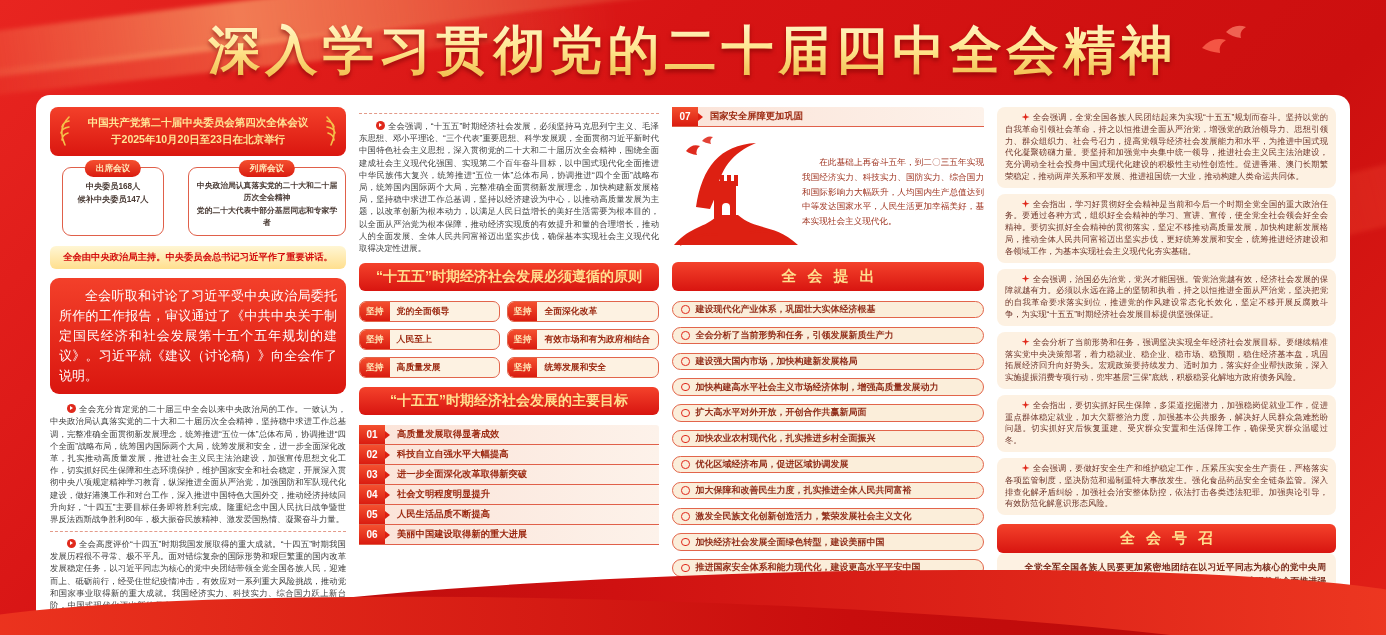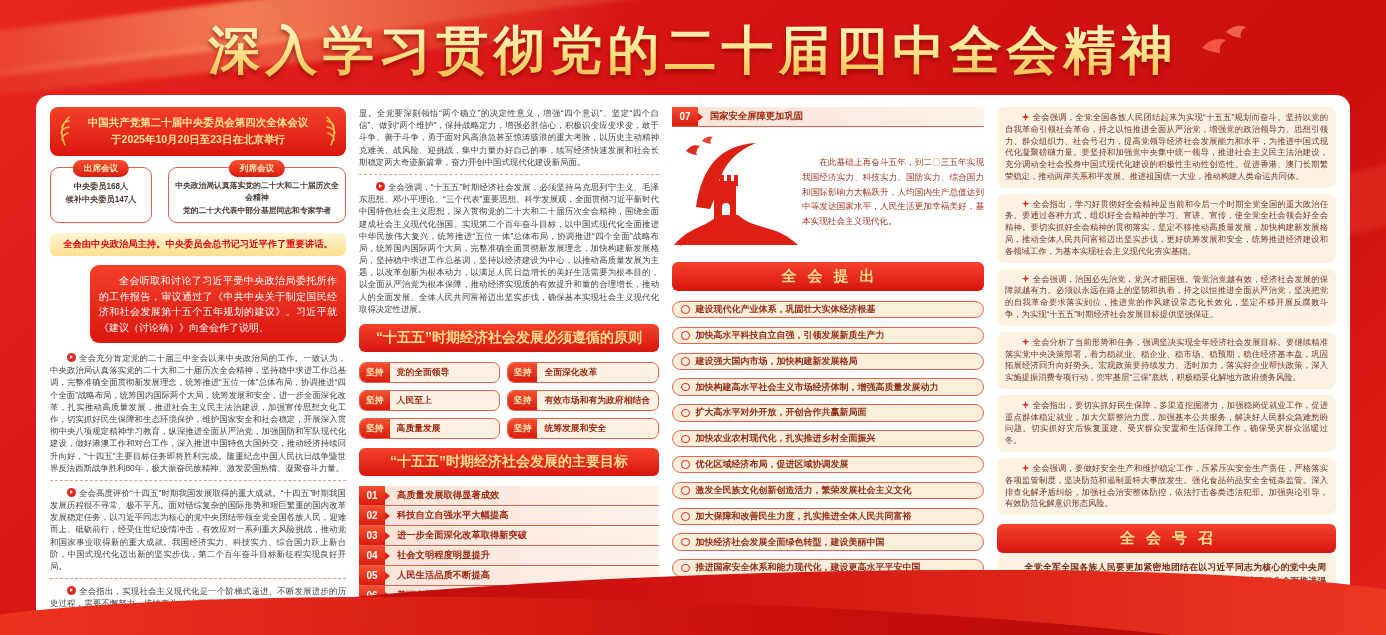--- a/index.html
+++ b/index.html
@@ -30,31 +30,31 @@
   .col2{width:300px;}
   .col3{width:312px;}
   .col4{flex:1;}
 
   
   .banner{background:linear-gradient(180deg,#f3402a,#da160f);border-radius:8px;
        color:#ffe596;font-weight:bold;text-align:center;font-size:10.5px;line-height:1.65;
        padding:7px 26px;position:relative;margin-bottom:11px;}
   .laurel{position:absolute;top:8px;}
   .laurel.l{left:7px;} .laurel.r{right:7px;transform:scaleX(-1);}
-  .att-row{display:flex;gap:16px;margin-bottom:10px;}
+  .att-row{display:flex;gap:24px;margin-bottom:10px;margin-left:12px;}
   .att-box{border:1px solid #e0604a;border-radius:9px;background:#fff;position:relative;
        padding:12px 4px 5px;text-align:center;font-size:8.2px;font-weight:bold;color:#4a3b35;line-height:1.6;}
   .att-box.a{width:92px;} .att-box.b{flex:1;font-size:7.8px;}
   .att-pill{position:absolute;top:-8px;left:50%;transform:translateX(-50%);
        background:linear-gradient(180deg,#f4502f,#da1c10);color:#ffe9b8;font-size:8.6px;font-weight:bold;
        border-radius:9px;padding:2px 11px;white-space:nowrap;}
   .host-bar{background:linear-gradient(180deg,#fff6d4,#ffdf8e);border-radius:6px;
        color:#d40d0d;font-weight:bold;font-size:9.3px;text-align:center;padding:5px 2px;margin-bottom:9px;}
   .report-box{background:linear-gradient(180deg,#f3402a,#da160f);border-radius:9px;color:#fff;
-       font-size:10px;line-height:1.55;text-align:justify;text-indent:2em;padding:8px 9px;margin-bottom:9px;margin-left:40px;}
+       font-size:13px;line-height:1.55;text-align:justify;text-indent:2em;padding:8px 9px;margin-bottom:9px;}
 
   .body-txt{font-size:8.4px;line-height:1.45;color:#3f3f3f;text-align:justify;text-indent:2em;}
   .sep{border-top:1px dashed #e39a89;margin:6px 0;}
   .dot-bullet{position:relative;display:inline-block;width:9px;height:9px;border-radius:50%;
        background:#e0291c;vertical-align:-1px;margin-right:3px;}
   .dot-bullet::after{content:"";position:absolute;left:3.4px;top:2.2px;
        border-left:3.5px solid #fff;border-top:2.4px solid transparent;border-bottom:2.4px solid transparent;}
 
   
   .sec-head{background:linear-gradient(180deg,#f4422b,#d81510);color:#ffdf8e;font-weight:bold;
@@ -152,21 +152,20 @@
     <div class="report-box"><span>全会听取和讨论了习近平受中央政治局委托所作的工作报告，审议通过了《中共中央关于制定国民经济和社会发展第十五个五年规划的建议》。习近平就《建议（讨论稿）》向全会作了说明。</span></div>
 
     <div class="body-txt"><span class="dot-bullet"></span><span>全会充分肯定党的二十届三中全会以来中央政治局的工作。一致认为，中央政治局认真落实党的二十大和二十届历次全会精神，坚持稳中求进工作总基调，完整准确全面贯彻新发展理念，统筹推进“五位一体”总体布局，协调推进“四个全面”战略布局，统筹国内国际两个大局，统筹发展和安全，进一步全面深化改革，扎实推动高质量发展，推进社会主义民主法治建设，加强宣传思想文化工作，切实抓好民生保障和生态环境保护，维护国家安全和社会稳定，开展深入贯彻中央八项规定精神学习教育，纵深推进全面从严治党，加强国防和军队现代化建设，做好港澳工作和对台工作，深入推进中国特色大国外交，推动经济持续回升向好，“十四五”主要目标任务即将胜利完成。隆重纪念中国人民抗日战争暨世界反法西斯战争胜利80年，极大振奋民族精神、激发爱国热情、凝聚奋斗力量。</span></div>
     <div class="sep"></div>
     <div class="body-txt"><span class="dot-bullet"></span><span>全会高度评价“十四五”时期我国发展取得的重大成就。“十四五”时期我国发展历程很不寻常、极不平凡。面对错综复杂的国际形势和艰巨繁重的国内改革发展稳定任务，以习近平同志为核心的党中央团结带领全党全国各族人民，迎难而上、砥砺前行，经受住世纪疫情冲击，有效应对一系列重大风险挑战，推动党和国家事业取得新的重大成就。我国经济实力、科技实力、综合国力跃上新台阶，中国式现代化迈出新的坚实步伐，第二个百年奋斗目标新征程实现良好开局。</span></div>
     <div class="sep"></div>
     <div class="body-txt"><span class="dot-bullet"></span><span>全会指出，实现社会主义现代化是一个阶梯式递进、不断发展进步的历史过程，需要不懈努力、接续奋斗。“十五五”时期是基本实现社会主义现代化夯实基础、全面发力的关键时期，在基本实现社会主义现代化进程中具有承前启后的重要地位。“十五五”时期我国发展环境面临深刻复杂变化，我国发展处于战略机遇和风险挑战并存、不确定难预料因素增多的时期。我国经济基础稳、优势多、韧性强、潜能大，长期向好的支撑条件和基本趋势没有变，中国特色社会主义制度优势、超大规模市场优势、完整产业体系优势、丰富人才资源优势更加彰</span></div>
   </div>
 
   <div class="col col2">
-    <div class="body-txt" style="text-indent:0;">显。全党要深刻领悟“两个确立”的决定性意义，增强“四个意识”、坚定“四个自信”、做到“两个维护”，保持战略定力，增强必胜信心，积极识变应变求变，敢于斗争、善于斗争，勇于面对风高浪急甚至惊涛骇浪的重大考验，以历史主动精神克难关、战风险、迎挑战，集中力量办好自己的事，续写经济快速发展和社会长期稳定两大奇迹新篇章，奋力开创中国式现代化建设新局面。</div>
     <div class="sep"></div>
     <div class="body-txt"><span class="dot-bullet"></span><span>全会强调，“十五五”时期经济社会发展，必须坚持马克思列宁主义、毛泽东思想、邓小平理论、“三个代表”重要思想、科学发展观，全面贯彻习近平新时代中国特色社会主义思想，深入贯彻党的二十大和二十届历次全会精神，围绕全面建成社会主义现代化强国、实现第二个百年奋斗目标，以中国式现代化全面推进中华民族伟大复兴，统筹推进“五位一体”总体布局，协调推进“四个全面”战略布局，统筹国内国际两个大局，完整准确全面贯彻新发展理念，加快构建新发展格局，坚持稳中求进工作总基调，坚持以经济建设为中心，以推动高质量发展为主题，以改革创新为根本动力，以满足人民日益增长的美好生活需要为根本目的，以全面从严治党为根本保障，推动经济实现质的有效提升和量的合理增长，推动人的全面发展、全体人民共同富裕迈出坚实步伐，确保基本实现社会主义现代化取得决定性进展。</span></div>
 
     <div class="sec-head">“十五五”时期经济社会发展必须遵循的原则</div>
     <div class="pr-grid">
       <div class="pr-pill">
           <span class="keep">坚持</span>
           <span class="ptext">党的全面领导</span>
         </div>
       <div class="pr-pill">
@@ -246,21 +245,21 @@
     </div>
 
     <div class="sec-head spread">全会提出</div>
 
     <div class="prop">
         <span class="o-bullet"></span>
         <span class="prop-text">建设现代化产业体系，巩固壮大实体经济根基</span>
       </div>
     <div class="prop">
         <span class="o-bullet"></span>
-        <span class="prop-text">加快高水平科技自立自强，引领发展新质生产力</span>
+        <span class="prop-text">全会分析了当前形势和任务，引领发展新质生产力</span>
       </div>
     <div class="prop">
         <span class="o-bullet"></span>
         <span class="prop-text">建设强大国内市场，加快构建新发展格局</span>
       </div>
     <div class="prop">
         <span class="o-bullet"></span>
         <span class="prop-text">加快构建高水平社会主义市场经济体制，增强高质量发展动力</span>
       </div>
     <div class="prop">
@@ -270,25 +269,25 @@
     <div class="prop">
         <span class="o-bullet"></span>
         <span class="prop-text">加快农业农村现代化，扎实推进乡村全面振兴</span>
       </div>
     <div class="prop">
         <span class="o-bullet"></span>
         <span class="prop-text">优化区域经济布局，促进区域协调发展</span>
       </div>
     <div class="prop">
         <span class="o-bullet"></span>
+        <span class="prop-text">加大保障和改善民生力度，扎实推进全体人民共同富裕</span>
+      </div>
+    <div class="prop">
+        <span class="o-bullet"></span>
         <span class="prop-text">激发全民族文化创新创造活力，繁荣发展社会主义文化</span>
-      </div>
-    <div class="prop">
-        <span class="o-bullet"></span>
-        <span class="prop-text">加大保障和改善民生力度，扎实推进全体人民共同富裕</span>
       </div>
     <div class="prop">
         <span class="o-bullet"></span>
         <span class="prop-text">加快经济社会发展全面绿色转型，建设美丽中国</span>
       </div>
     <div class="prop">
         <span class="o-bullet"></span>
         <span class="prop-text">推进国家安全体系和能力现代化，建设更高水平平安中国</span>
       </div>
     <div class="prop">

